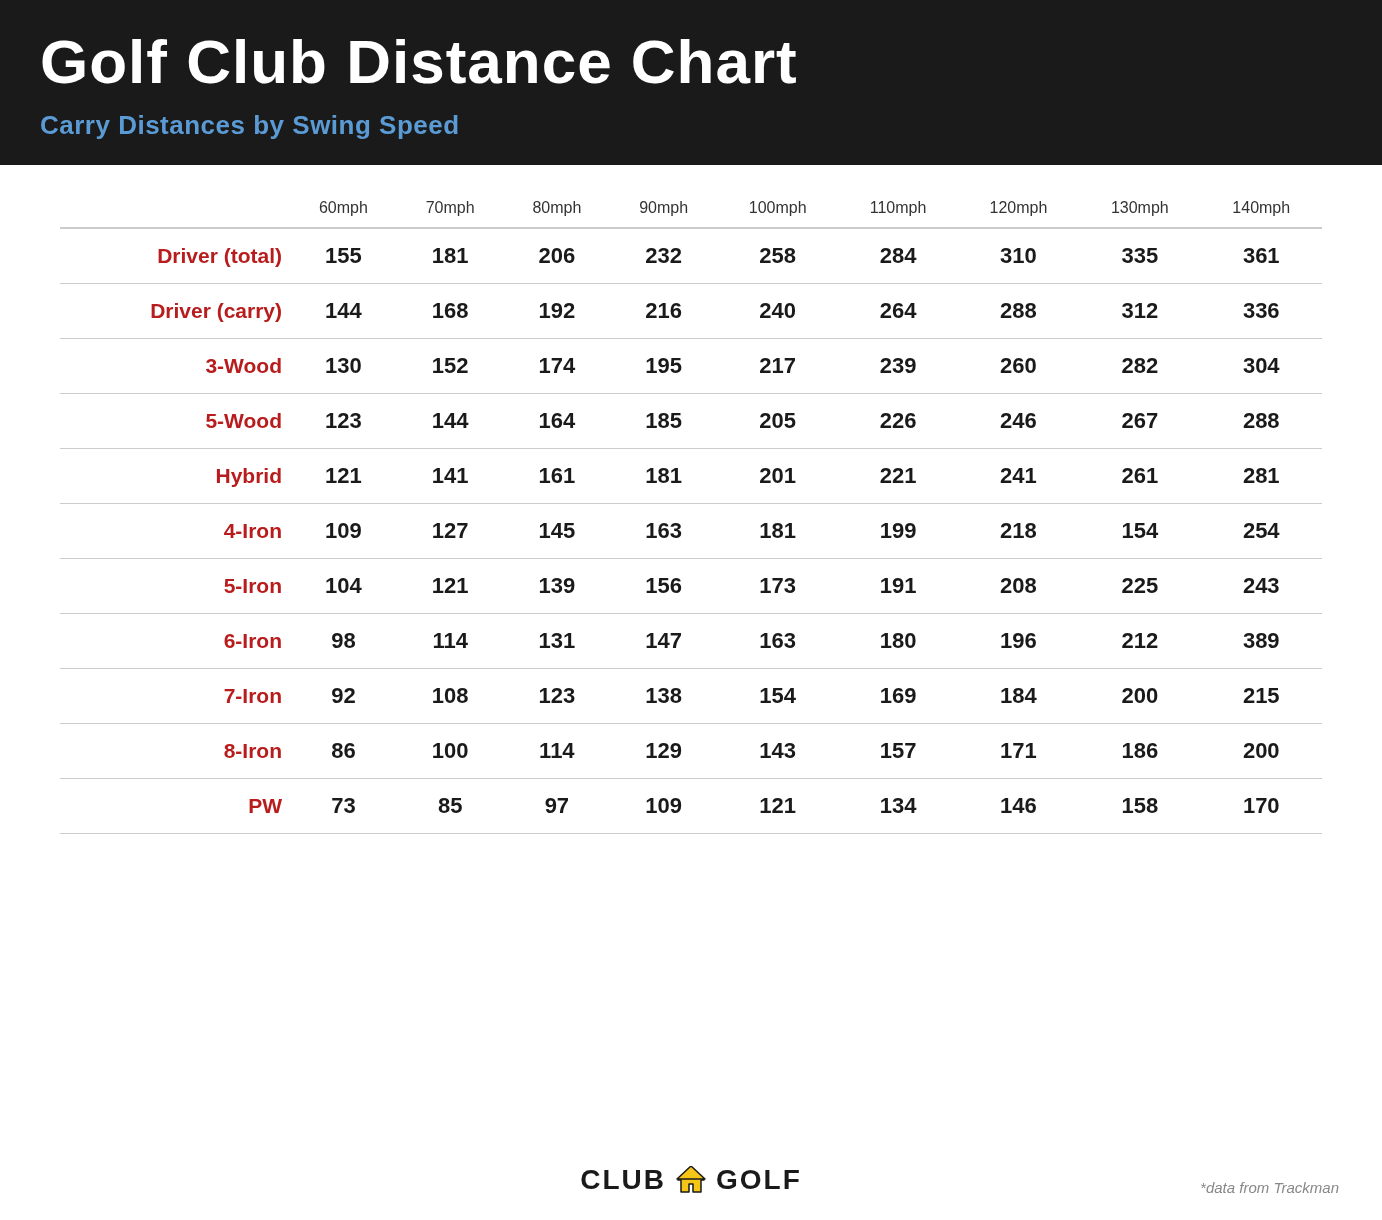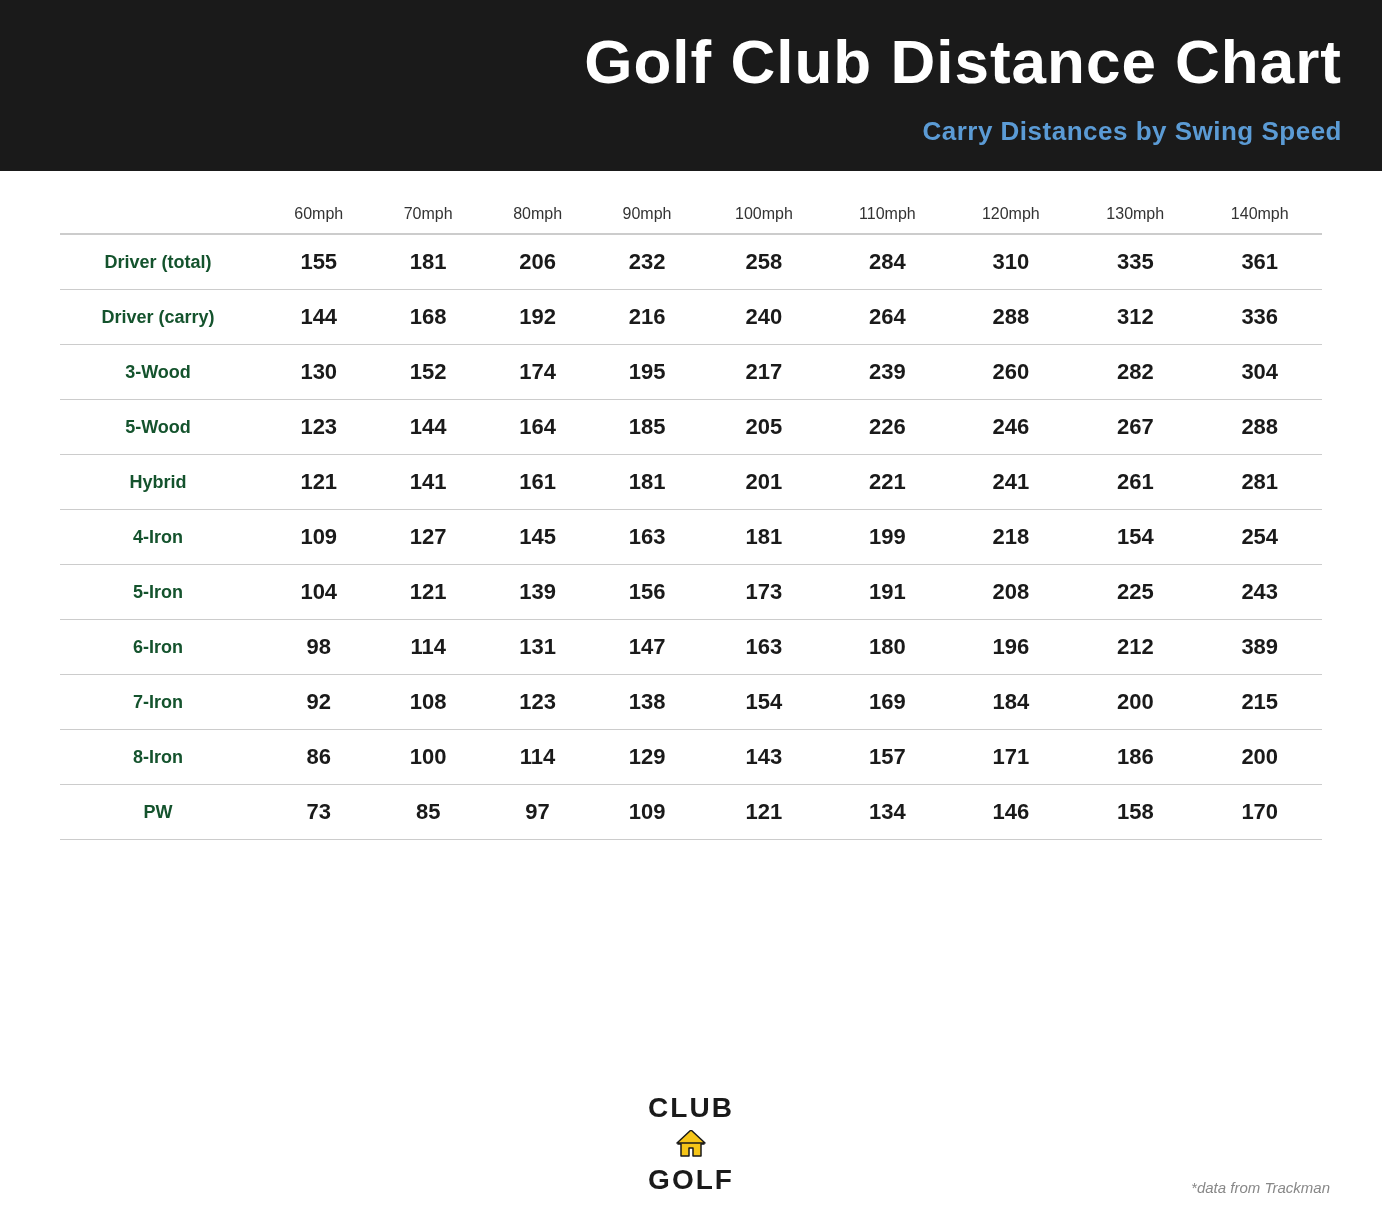--- a/index.html
+++ b/index.html
@@ -9,36 +9,36 @@
       font-family: 'Arial', 'Helvetica Neue', sans-serif;
       width: 1382px;
       min-height: 1220px;
       display: flex;
       flex-direction: column;
     }
 
     .header {
       background: #1a1a1a;
       padding: 28px 40px 24px;
-      text-align: right;
+      text-align: left;
     }
 
     .header-title {
       color: #ffffff;
       font-size: 62px;
       font-weight: 900;
       letter-spacing: 1px;
       line-height: 1.1;
     }
 
     .header-subtitle {
       color: #5b9bd5;
       font-size: 26px;
       font-weight: 700;
-      margin-top: 20px;
+      margin-top: 14px;
       letter-spacing: 0.5px;
     }
 
     .content {
       flex: 1;
       padding: 20px 60px 20px;
       background: #ffffff;
     }
 
     table {
@@ -65,41 +65,40 @@
 
     tbody tr td {
       padding: 14px 8px;
       font-size: 22px;
       font-weight: 700;
       text-align: center;
       color: #1a1a1a;
     }
 
     tbody tr td:first-child {
-      text-align: center;
+      text-align: right;
       font-weight: 800;
-      font-size: 18px;
-      color: #14532d;
+      font-size: 21px;
+      color: #b91c1c;
       padding-left: 0;
     }
 
     .footer {
       display: flex;
       align-items: center;
       justify-content: center;
       position: relative;
       padding: 18px 60px 24px;
       background: #ffffff;
     }
 
     .footer-logo {
       display: flex;
       align-items: center;
       gap: 6px;
-      flex-direction: column;
     }
 
     .footer-logo-text {
       font-size: 28px;
       font-weight: 900;
       color: #1a1a1a;
       letter-spacing: 2px;
       text-transform: uppercase;
     }
 
@@ -110,21 +109,21 @@
       margin: 0 4px;
     }
 
     .house-icon {
       width: 30px;
       height: 28px;
     }
 
     .trackman-note {
       position: absolute;
-      right: 52px;
+      right: 43px;
       bottom: 24px;
       font-size: 15px;
       color: #888888;
       font-style: italic;
     }
   </style>
 </head>
 <body>
 
 <div class="header">

